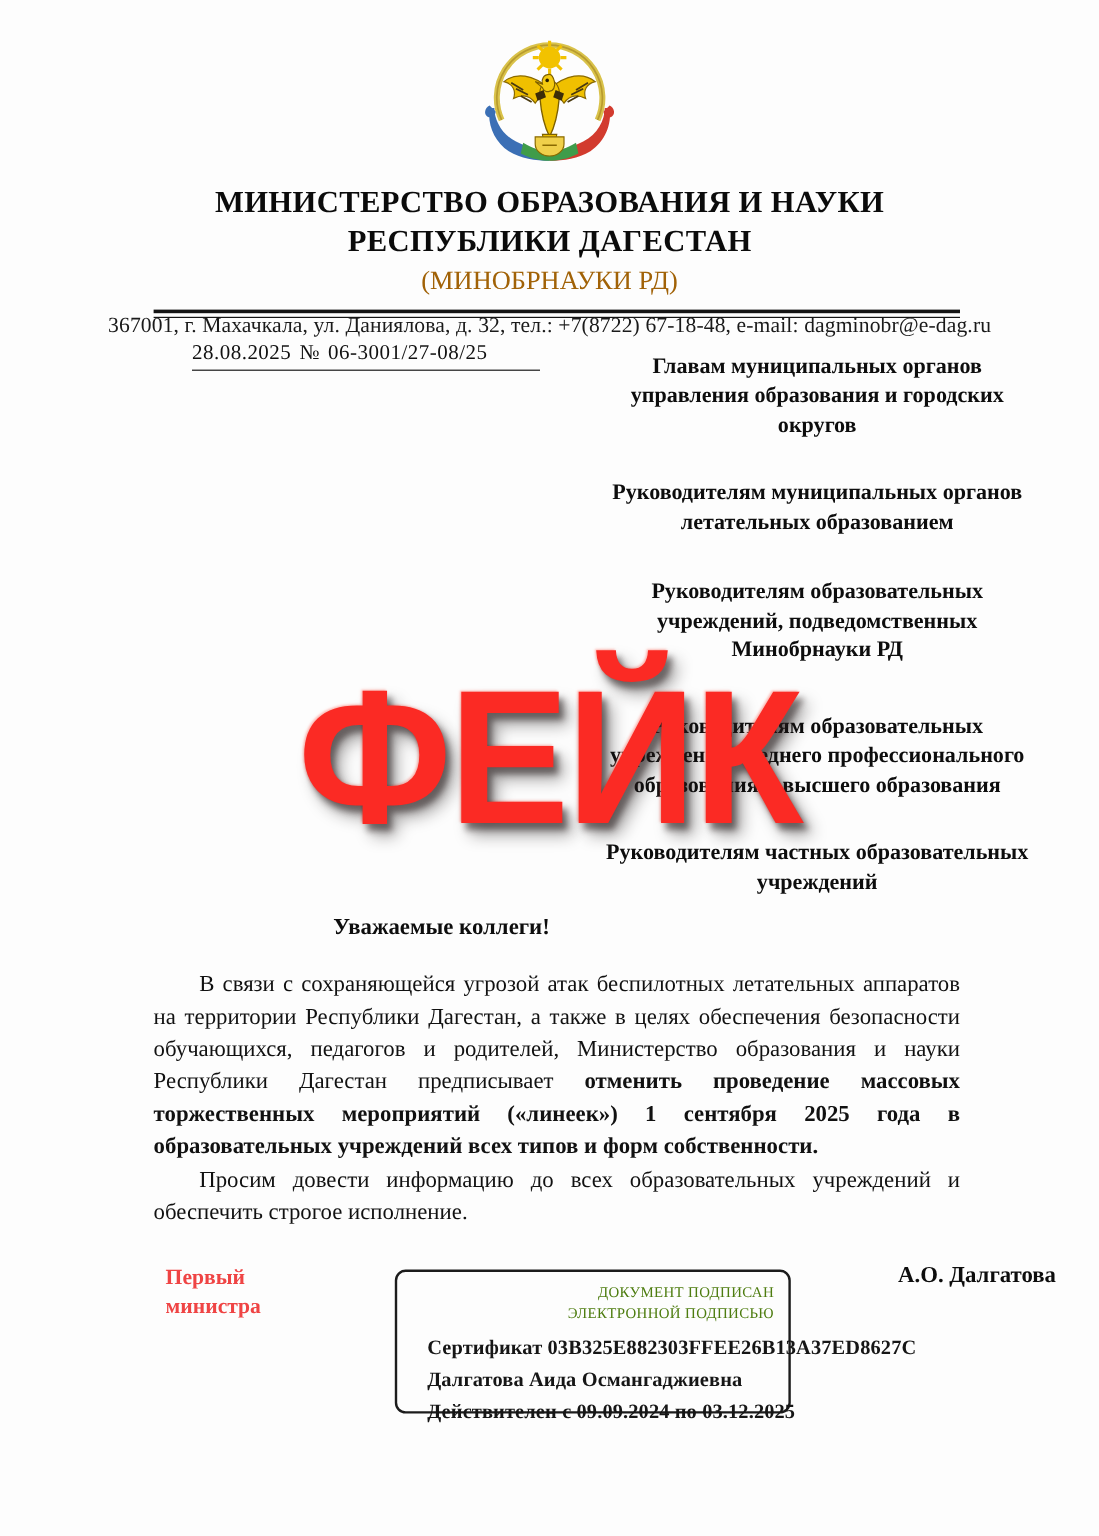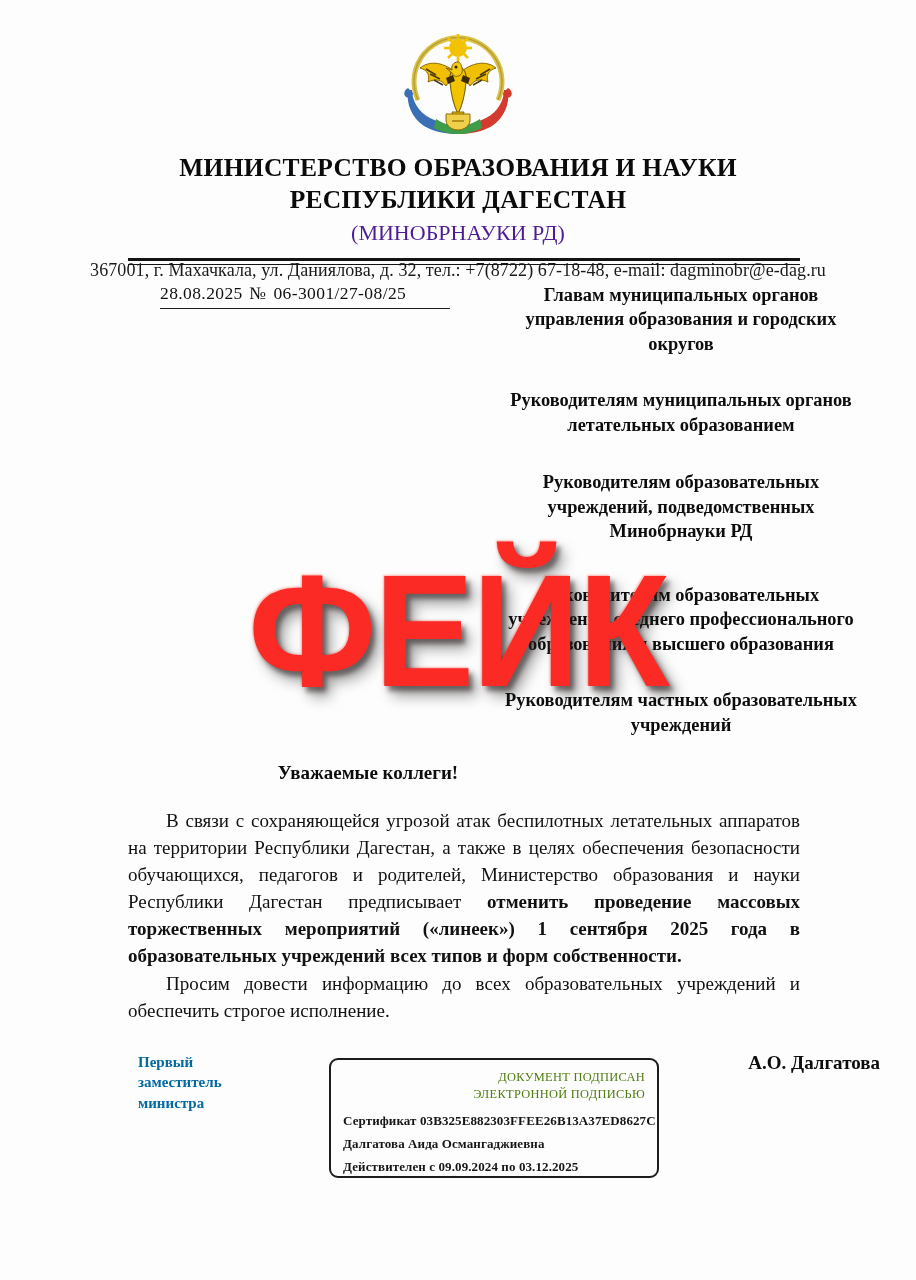--- a/index.html
+++ b/index.html
@@ -46,21 +46,21 @@
     line-height: 1.26;
     margin-top: 6px;
     color: #0b0b0b;
   }
   .org-title .l2 { display: block; }
   .org-short {
     text-align: center;
     font-size: 22px;
     line-height: 1.25;
     margin-top: 3px;
-    color: #4c1d95;
+    color: #a16207;
   }
   .contact-line {
     text-align: center;
     font-size: 18px;
     margin-top: 13px;
     color: #1a1a1a;
     letter-spacing: 0.1px;
   }
 
   
@@ -108,21 +108,21 @@
     width: 362px;
   }
   .addressee {
     text-align: center;
     font-weight: bold;
     font-size: 18.4px;
     line-height: 1.33;
     color: #0d0d0d;
     margin-bottom: 27px;
   }
-  .addressee.a1 { margin-bottom: 32px; }
+  .addressee.a1 { margin-bottom: 32px; margin-top: 10px; }
   .addressee.a2 { margin-bottom: 33px; }
   .addressee.a3 { margin-bottom: 39px; }
   .addressee.a4 { margin-bottom: 32px; }
 
   
   .salutation {
     position: absolute;
     left: 0;
     top: 762px;
     width: 736px;
@@ -149,23 +149,23 @@
   .body-text p + p { margin-top: 1px; }
   .body-text b { font-weight: bold; }
 
   
   .sig-title {
     position: absolute;
     left: 138px;
     top: 1052px;
     width: 190px;
     font-weight: bold;
-    font-size: 15px;
+    font-size: 18px;
     line-height: 1.36;
-    color: #0369a1;
+    color: #ef4444;
   }
   .sig-name {
     position: absolute;
     left: 690px;
     top: 1052px;
     width: 190px;
     font-weight: bold;
     font-size: 19px;
     color: #0d0d0d;
     text-align: right;
@@ -185,27 +185,28 @@
     background: transparent;
   }
   .estamp .st-head {
     text-align: right;
     font-size: 12.4px;
     line-height: 1.34;
     letter-spacing: 0.3px;
     color: #4d7c0f;
   }
   .estamp .st-row {
-    font-size: 13px;
+    font-size: 17px;
     font-weight: bold;
     line-height: 1.0;
     margin-top: 10px;
     color: #161616;
     letter-spacing: 0.1px;
     white-space: nowrap;
+    margin-left: 13px;
   }
   .estamp .st-row.r1 { margin-top: 12px; }
 
   
   .watermark {
     position: absolute;
     left: 0;
     top: 556px;
     width: 916px;
     text-align: center;
@@ -314,21 +315,20 @@
 
   <div class="salutation">Уважаемые коллеги!</div>
 
   <div class="body-text">
     <p><span>В связи с сохраняющейся угрозой атак беспилотных летательных аппаратов на территории Республики Дагестан, а также в целях обеспечения безопасности обучающихся, педагогов и родителей, Министерство образования и науки Республики Дагестан предписывает </span><b>отменить проведение массовых торжественных мероприятий («линеек») 1 сентября 2025 года в образовательных учреждений всех типов и форм собственности.</b></p>
     <p>Просим довести информацию до всех образовательных учреждений и обеспечить строгое исполнение.</p>
   </div>
 
   <div class="sig-title">
     <div>Первый</div>
-    <div>заместитель</div>
     <div>министра</div>
   </div>
 
   <div class="sig-name">А.О. Далгатова</div>
 
   <div class="estamp">
     <div class="st-head">
       <div>ДОКУМЕНТ ПОДПИСАН</div>
       <div>ЭЛЕКТРОННОЙ ПОДПИСЬЮ</div>
     </div>

